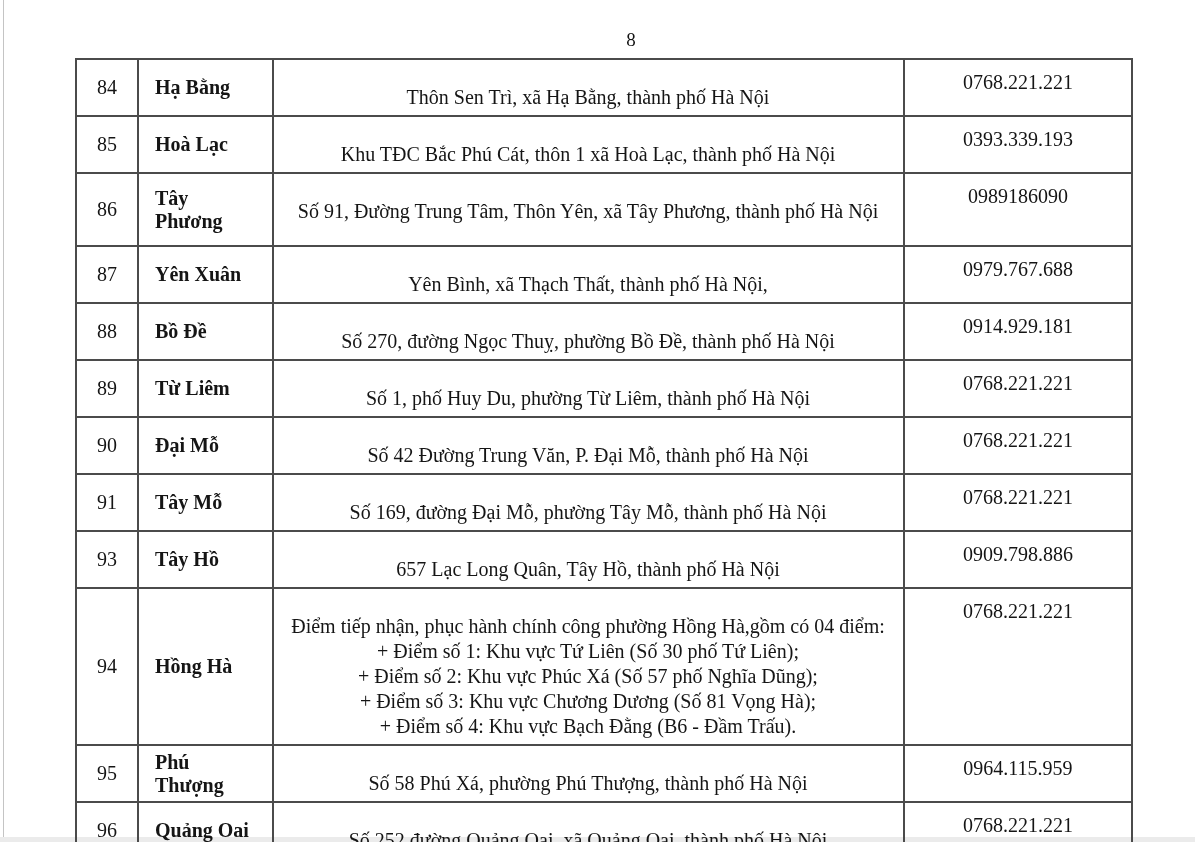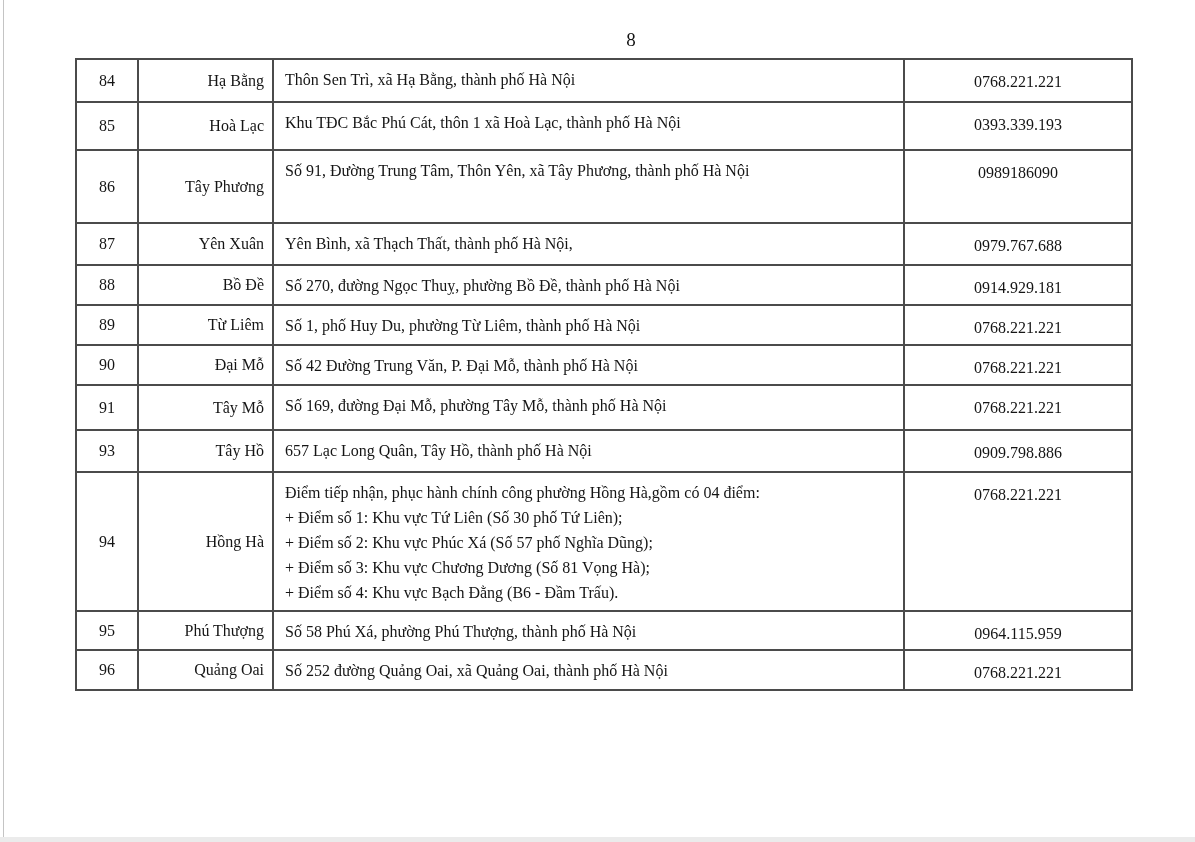--- a/index.html
+++ b/index.html
@@ -43,38 +43,38 @@
   table.contact-table {
     position: absolute;
     top: 58px;
     left: 75px;
     width: 1056px;
     border-collapse: collapse;
     table-layout: fixed;
   }
   table.contact-table td {
     border: 2px solid #4b4b4b;
-    font-size: 16px;
+    font-size: 20px;
     overflow: hidden;
     margin-top: 24px;
   }
   td.col-num {
     text-align: center;
     vertical-align: middle;
   }
   td.col-name {
-    text-align: right;
+    text-align: left;
     vertical-align: middle;
-    font-weight: normal;
-    padding: 0 8px;
+    font-weight: bold;
+    padding: 0 16px;
   }
   td.col-address {
-    text-align: left;
+    text-align: center;
     vertical-align: top;
-    padding: 7px 12px 5px 11px;
+    padding: 25px 12px 5px 11px;
     line-height: 25px;
     white-space: pre-line;
   }
   td.col-phone {
     text-align: center;
     vertical-align: top;
     padding-top: 10px;
     line-height: 24px;
   }
 </style>

